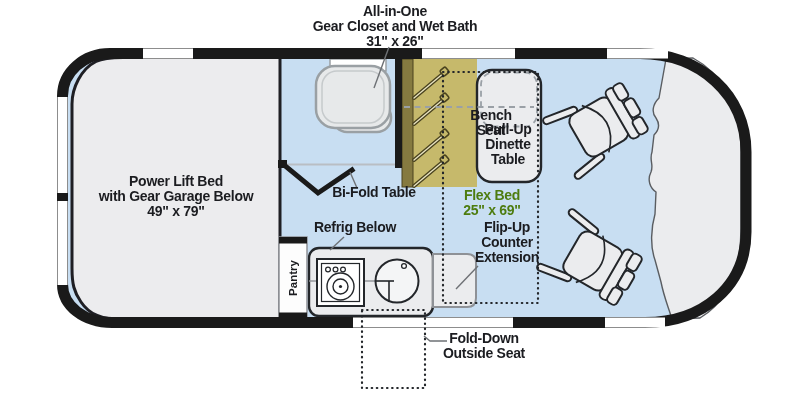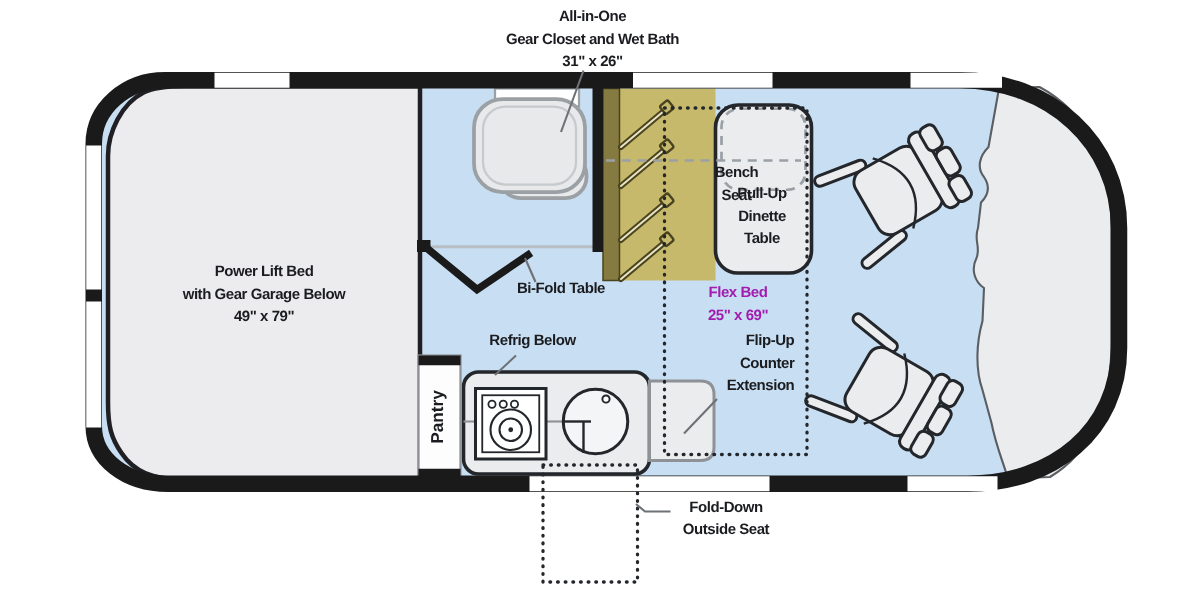--- a/index.html
+++ b/index.html
@@ -4,24 +4,24 @@
 <style>
   html,body{margin:0;padding:0;background:#ffffff;}
   .stage{
     position:relative;width:800px;height:400px;overflow:hidden;background:#ffffff;
     font-family:"Liberation Sans","DejaVu Sans",sans-serif;
   }
   .stage svg{position:absolute;left:0;top:0;}
   .lbl{
     position:absolute;transform:translateX(-50%);
     white-space:pre-line;text-align:center;
-    font-weight:bold;font-size:10px;line-height:15px;
+    font-weight:bold;font-size:14px;line-height:15px;
     letter-spacing:-0.3px;color:#1b1c20;z-index:5;
   }
-  .lbl.gray{color:#a21caf;}
+  .lbl.gray{color:#4d7c0f;}
   .lbl.vertical{
     transform:translate(-50%,-50%) rotate(-90deg);
     font-size:11.5px;letter-spacing:0;
   }
 </style>
 </head>
 <body>
 
 <div class="stage">
 
@@ -174,18 +174,18 @@
   <div class="lbl" style="left:452px;top:108px;margin-left:39px;">Bench
 Seat</div>
   <div class="lbl" style="left:508px;top:122px;">Pull-Up
 Dinette
 Table</div>
   <div class="lbl" style="left:374px;top:185px;">Bi-Fold Table</div>
   <div class="lbl gray" style="left:492px;top:188px;">Flex Bed
 25" x 69"</div>
   <div class="lbl" style="left:355px;top:220px;">Refrig Below</div>
   <div class="lbl vertical" style="left:293px;top:278px;">Pantry</div>
-  <div class="lbl" style="left:507px;top:220px;text-align:right;">Flip-Up
+  <div class="lbl" style="left:507px;top:220px;">Flip-Up
 Counter
 Extension</div>
   <div class="lbl" style="left:484px;top:331px;">Fold-Down
 Outside Seat</div>
 </div>
 
 </body></html>

